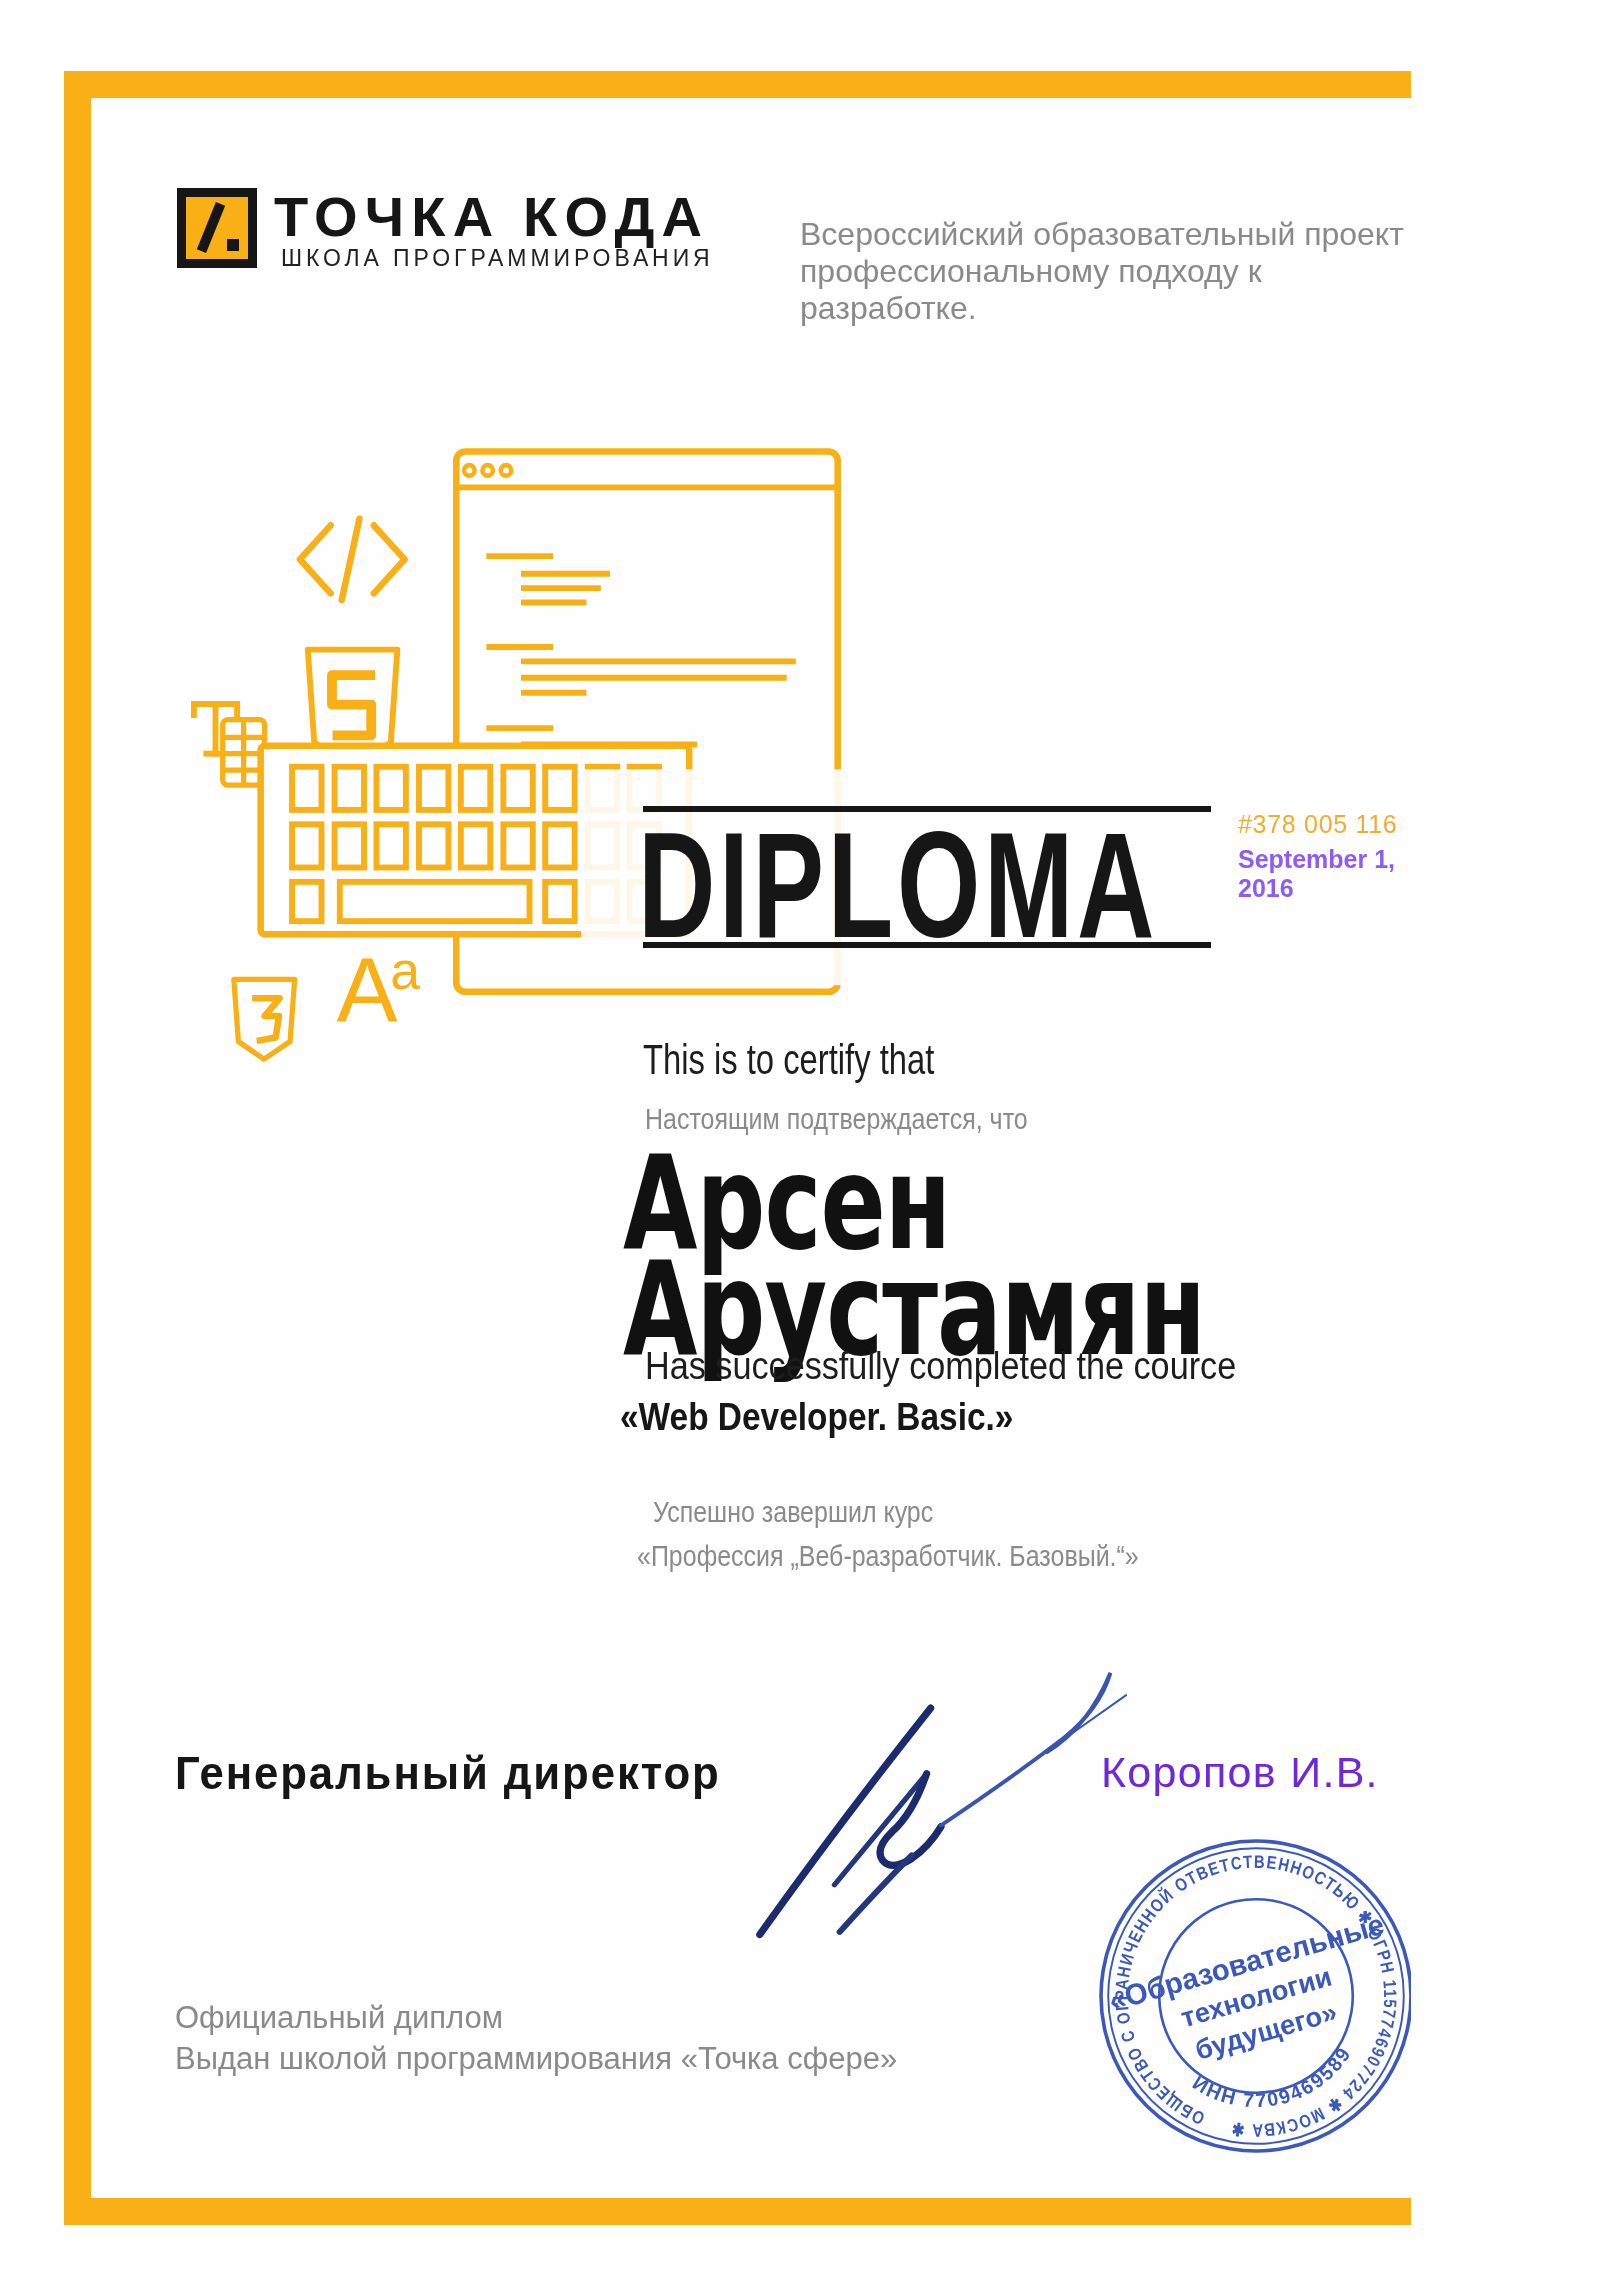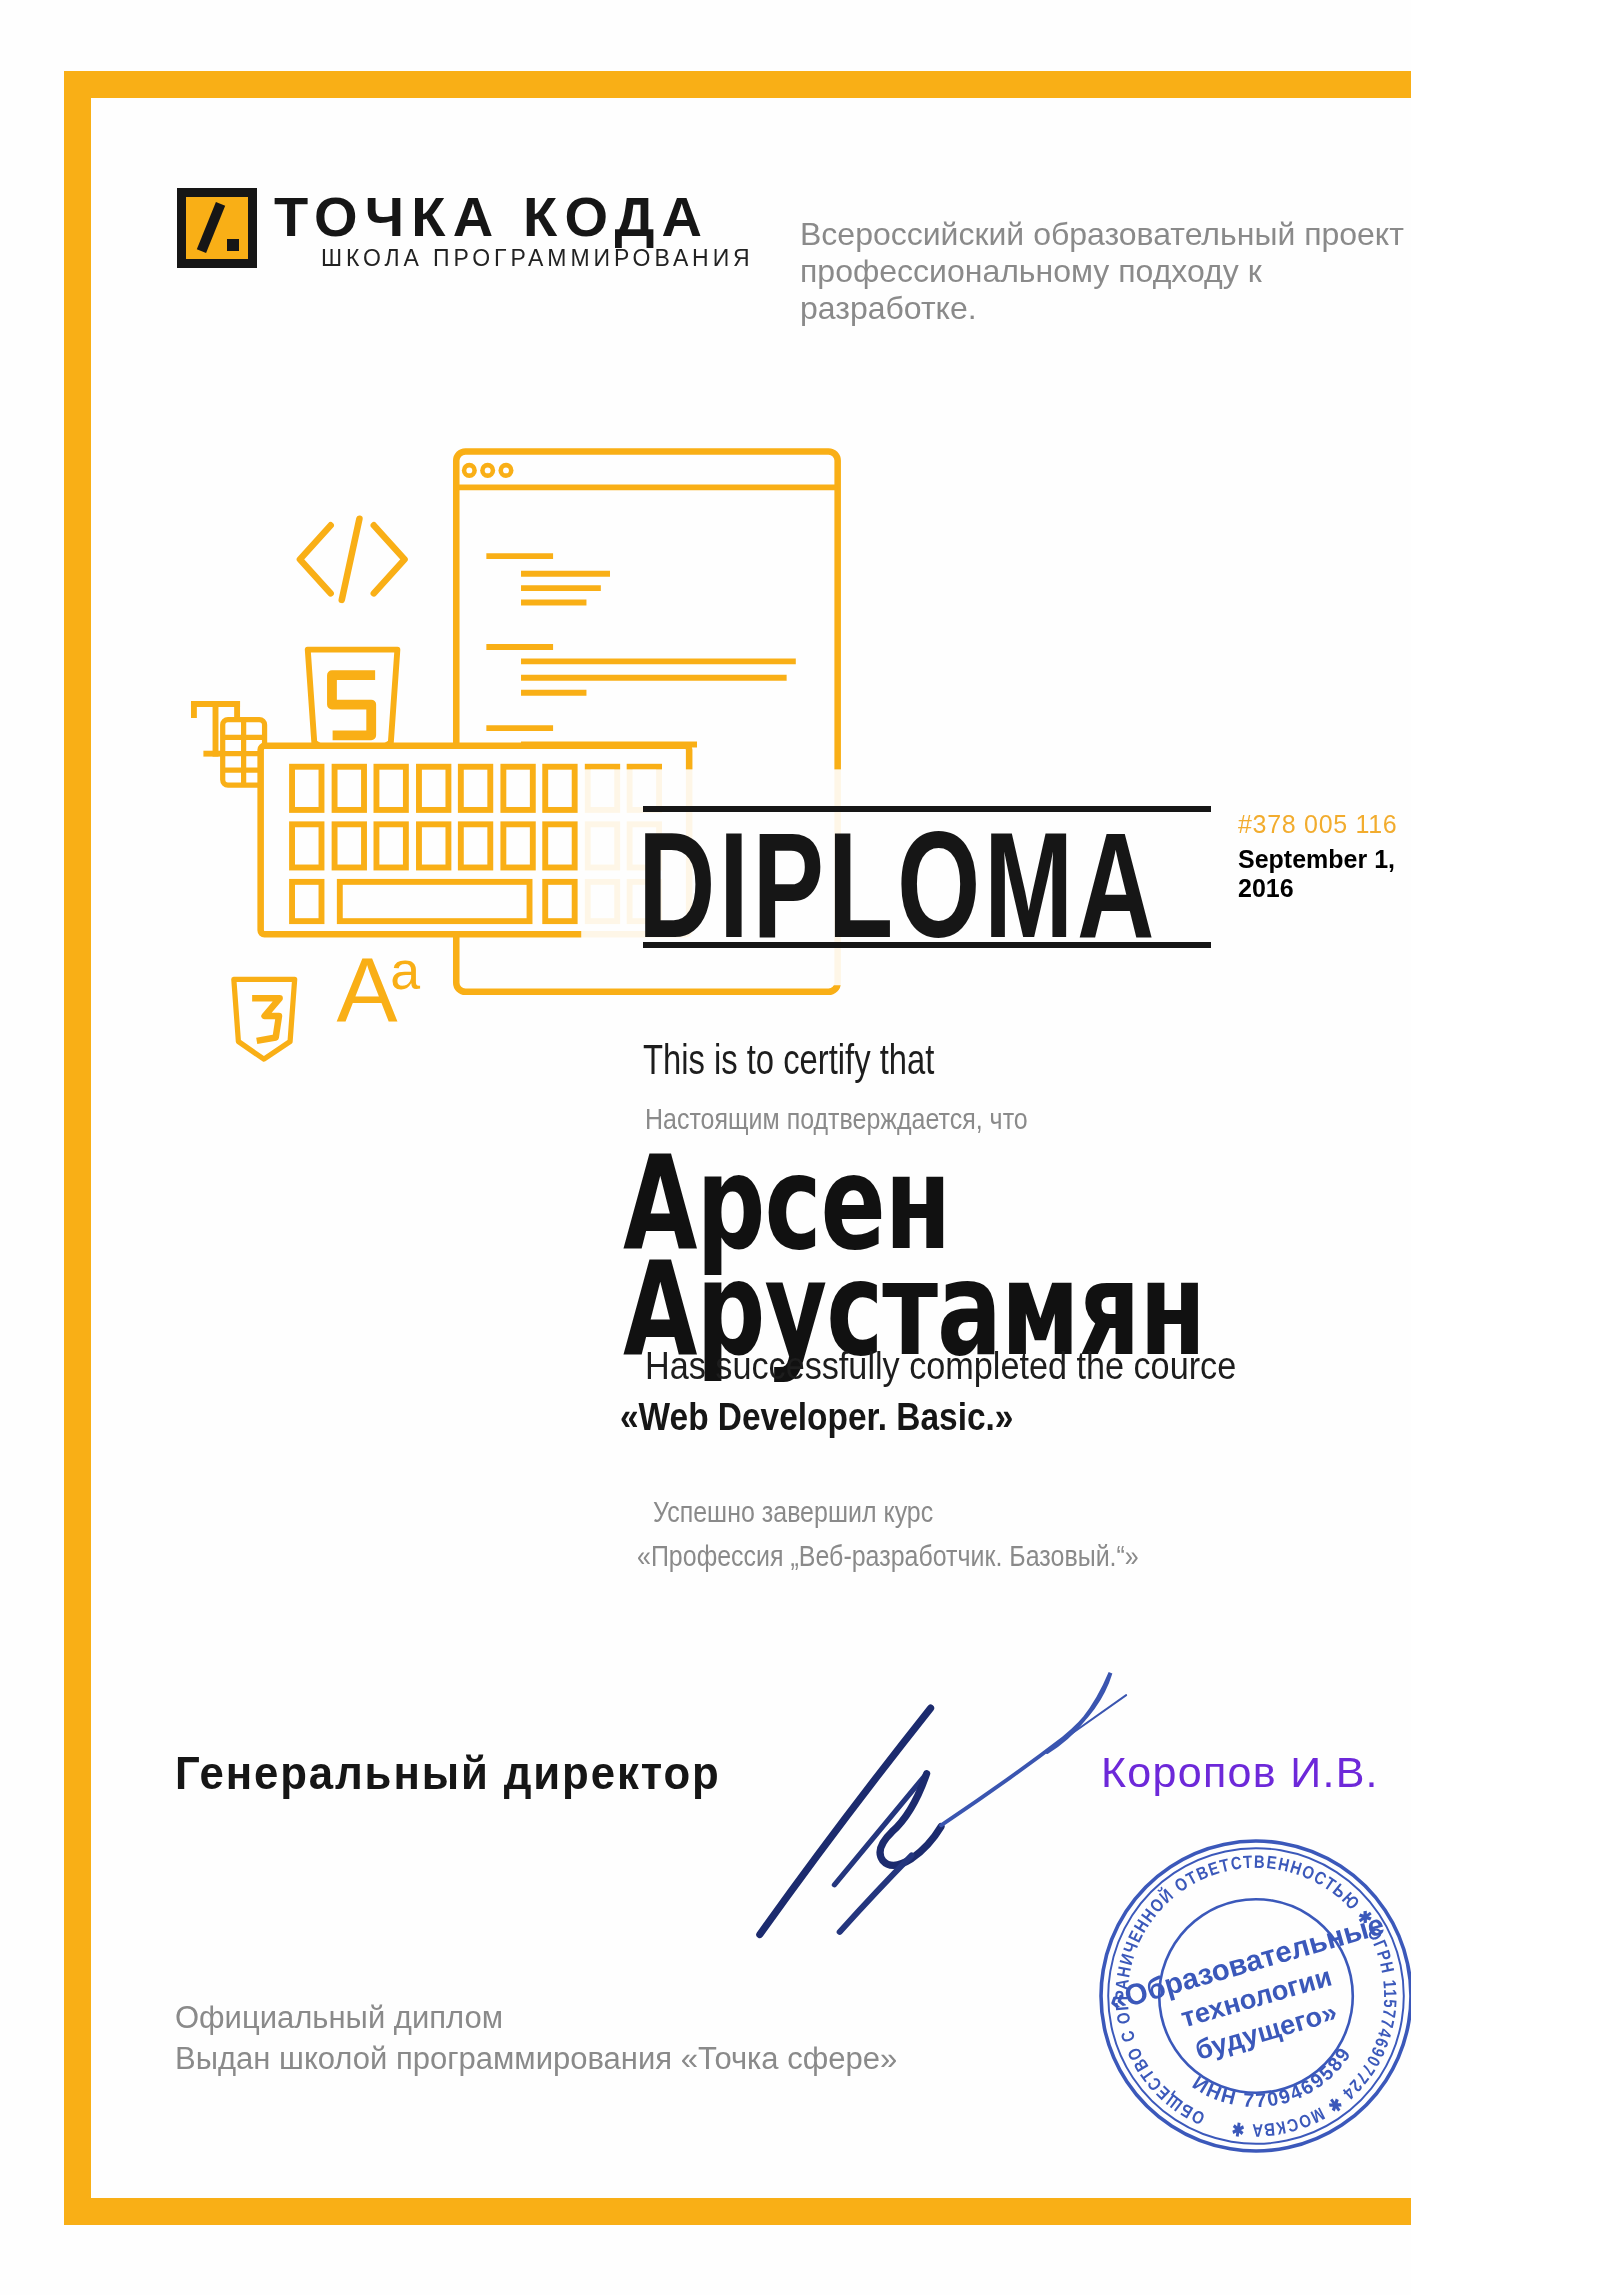--- a/index.html
+++ b/index.html
@@ -19,21 +19,21 @@
   <div class="abs" style="left:64px;top:71px;width:1495px;height:2154px;border:27.5px solid #F9AF16;box-sizing:border-box;"></div>
 
   <div class="abs" style="left:177px;top:188px;width:80px;height:80px;background:#161616;">
     <div class="abs" style="left:9.2px;top:9.2px;width:62px;height:62px;background:#F9B githubAF16;background:#F9AF16;">
       <div class="abs" style="left:20px;top:5.2px;width:9.8px;height:51px;background:#161616;transform:rotate(22deg);"></div>
       <div class="abs" style="left:41px;top:42px;width:11.8px;height:11.8px;background:#161616;"></div>
     </div>
   </div>
 
   <div class="abs" style="left:274px;top:184px;font-size:56px;font-weight:700;letter-spacing:7.2px;color:#161616;white-space:nowrap;">ТОЧКА КОДА</div>
-  <div class="abs" style="left:281px;top:245px;font-size:23px;font-weight:400;letter-spacing:3.9px;color:#222;white-space:nowrap;margin-left:40px;">ШКОЛА ПРОГРАММИРОВАНИЯ</div>
+  <div class="abs" style="left:281px;top:245px;font-size:23px;font-weight:400;letter-spacing:3.9px;color:#222;white-space:nowrap;">ШКОЛА ПРОГРАММИРОВАНИЯ</div>
 
   <div class="abs gray" style="left:800px;top:216px;font-size:32px;line-height:37px;">
     <div>Всероссийский образовательный проект</div>
     <div>профессиональному подходу к разработке.</div>
   </div>
 
   <svg class="abs" style="left:0;top:0;" width="1623" height="2295" viewBox="0 0 2480 3508">
     <g stroke="#F9AF16" fill="none" stroke-width="9">
 
       <rect x="697" y="690" width="583" height="826" rx="14" fill="#fefefe" stroke-width="10"></rect>
@@ -129,21 +129,21 @@
     </g>
 
     <rect x="888" y="1176" width="1456" height="330" fill="#fefefe" opacity="0.90"></rect>
   </svg>
 
   <div class="abs rule" style="left:643px;top:806px;width:568px;height:5.9px;"></div>
   <div class="abs cond" style="left:638px;top:798px;font-size:151px;font-weight:700;letter-spacing:5.2px;color:#161616;transform:scaleX(0.71);">DIPLOMA</div>
   <div class="abs rule" style="left:643px;top:942px;width:568px;height:5.9px;"></div>
 
   <div class="abs" style="left:1238px;top:810px;font-size:25px;font-weight:400;letter-spacing:0.7px;color:#F2AC2E;">#378 005 116</div>
-  <div class="abs" style="left:1238px;top:845px;font-size:25px;font-weight:700;color:#000000;">September 1, 2016</div>
+  <div class="abs" style="left:1238px;top:845px;font-size:25px;font-weight:700;color:#8b5cf6;">September 1, 2016</div>
 
   <div class="abs cond" style="left:643px;top:1036px;font-size:42px;color:#1d1d1d;transform:scaleX(0.78);">This is to certify that</div>
   <div class="abs cond gray" style="left:645px;top:1102px;font-size:29.4px;transform:scaleX(0.85);">Настоящим подтверждается, что</div>
 
   <div class="abs cond" style="left:623px;top:1127px;font-size:130px;font-weight:700;letter-spacing:-1.3px;color:#111;
               font-family:'DejaVu Sans',sans-serif;transform:scaleX(0.74);">Арсен</div>
   <div class="abs cond" style="left:623px;top:1233px;font-size:130px;font-weight:700;letter-spacing:-1.3px;color:#111;
               font-family:'DejaVu Sans',sans-serif;transform:scaleX(0.74);">Арустамян</div>
 
   <div class="abs cond" style="left:645px;top:1345px;font-size:38px;color:#1d1d1d;transform:scaleX(0.90);">Has successfully completed the cource</div>

